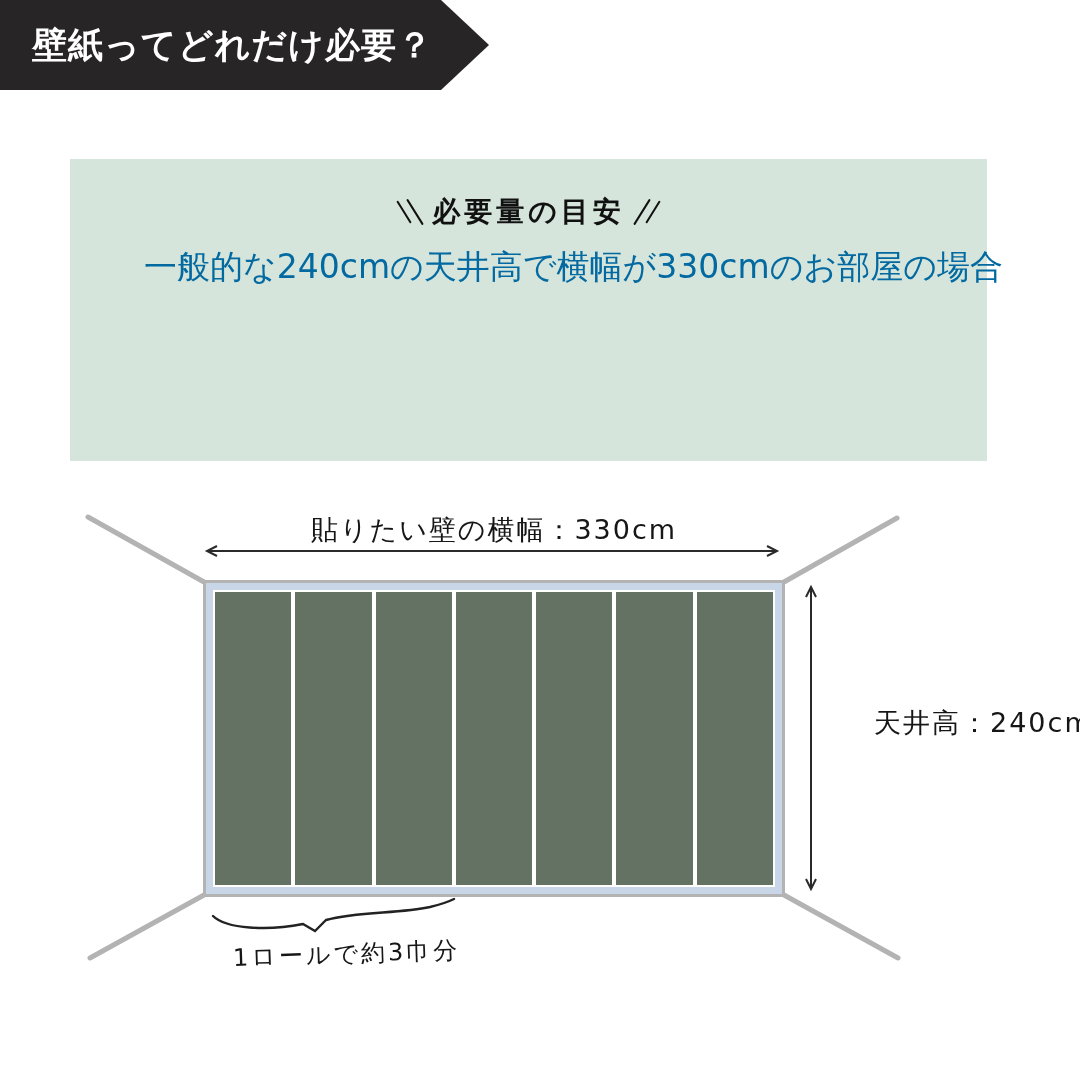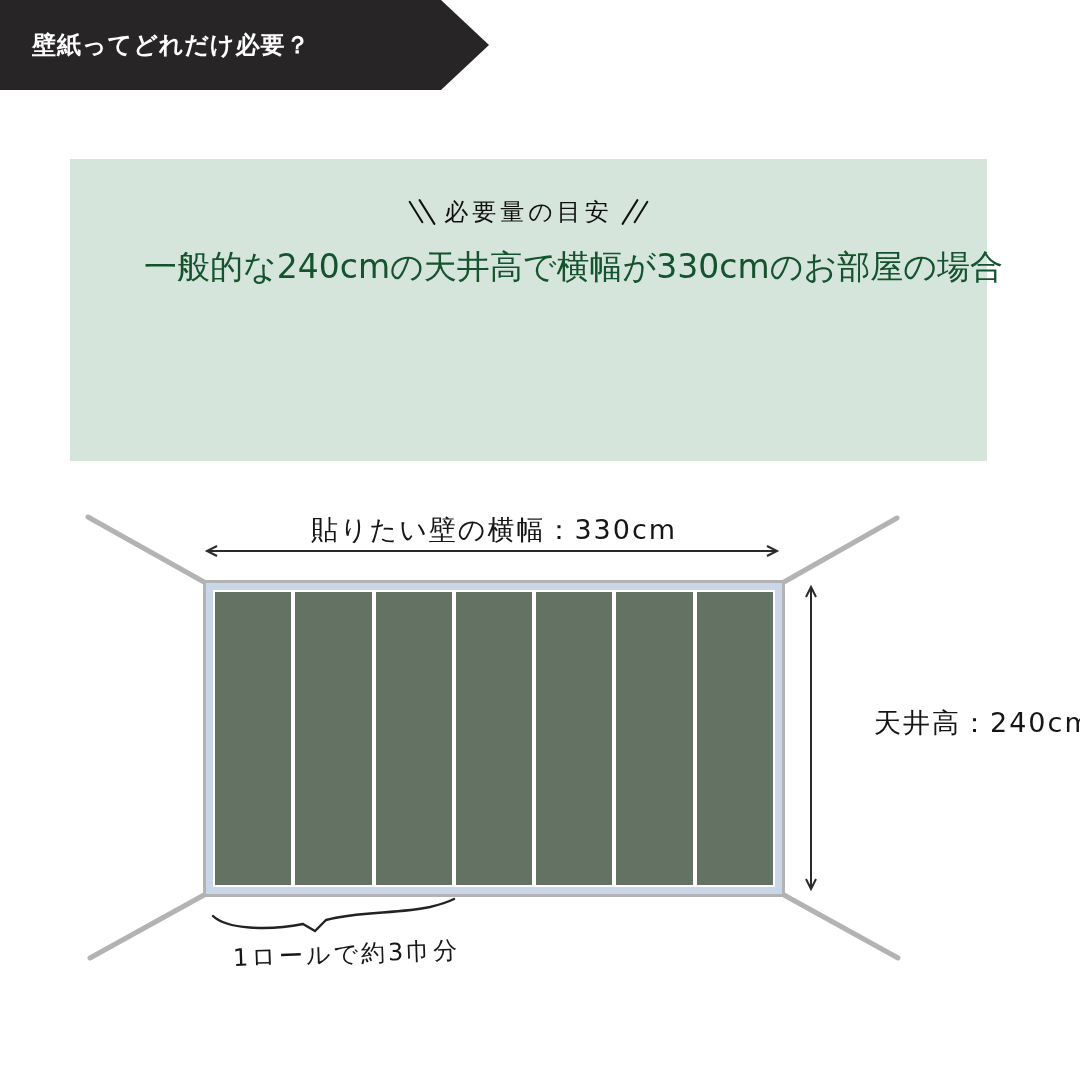--- a/index.html
+++ b/index.html
@@ -14,48 +14,48 @@
 
   
   .banner {
     position: absolute; left: 0; top: 0;
     width: 489px; height: 90px;
     background: #272525;
     clip-path: polygon(0 0, 441px 0, 489px 45px, 441px 90px, 0 90px);
     display: flex; align-items: center;
   }
   .banner-title {
-    color: #ffffff; font-size: 24px; font-weight: bold;
+    color: #ffffff; font-size: 35px; font-weight: bold;
     letter-spacing: 1px; padding-left: 32px; white-space: nowrap;
   }
 
   
   .info-box {
     position: absolute; left: 70px; top: 159px;
     width: 917px; height: 302px;
     background: #d5e5db;
     padding: 33px 40px 0 74px;
   }
   .info-title-row {
     display: flex; align-items: center; justify-content: center;
     gap: 16px; height: 40px; margin-bottom: 18px;
     margin-left: -34px; 
   }
   .info-title {
-    font-size: 24px; font-weight: normal; color: #111;
+    font-size: 28px; font-weight: bold; color: #111;
     letter-spacing: 4px; white-space: nowrap;
   }
   .slash-decor { display: flex; gap: 9px; align-items: center; }
   .slash-decor .bar { width: 2px; background: #111; border-radius: 2px; }
   .slash-decor.left .bar  { transform: rotate(-32deg); }
   .slash-decor.right .bar { transform: rotate(32deg); }
   .slash-decor .bar.b1 { height: 30px; }
   .slash-decor .bar.b2 { height: 26px; }
 
-  .info-line { font-size: 33px; line-height: 1.0; margin-bottom: 29px; white-space: nowrap; color: #14532d; }
+  .info-line { font-size: 33px; line-height: 1.0; margin-bottom: 29px; white-space: nowrap; color: #0369a1; }
   .hl {
     background: #ffffff;
     border-radius: 9px;
     padding: 3px 8px 7px 3px;
     margin: -3px -8px -7px -3px;
     display: inline-block;
     transform: rotate(-0.4deg);
   }
 
   

